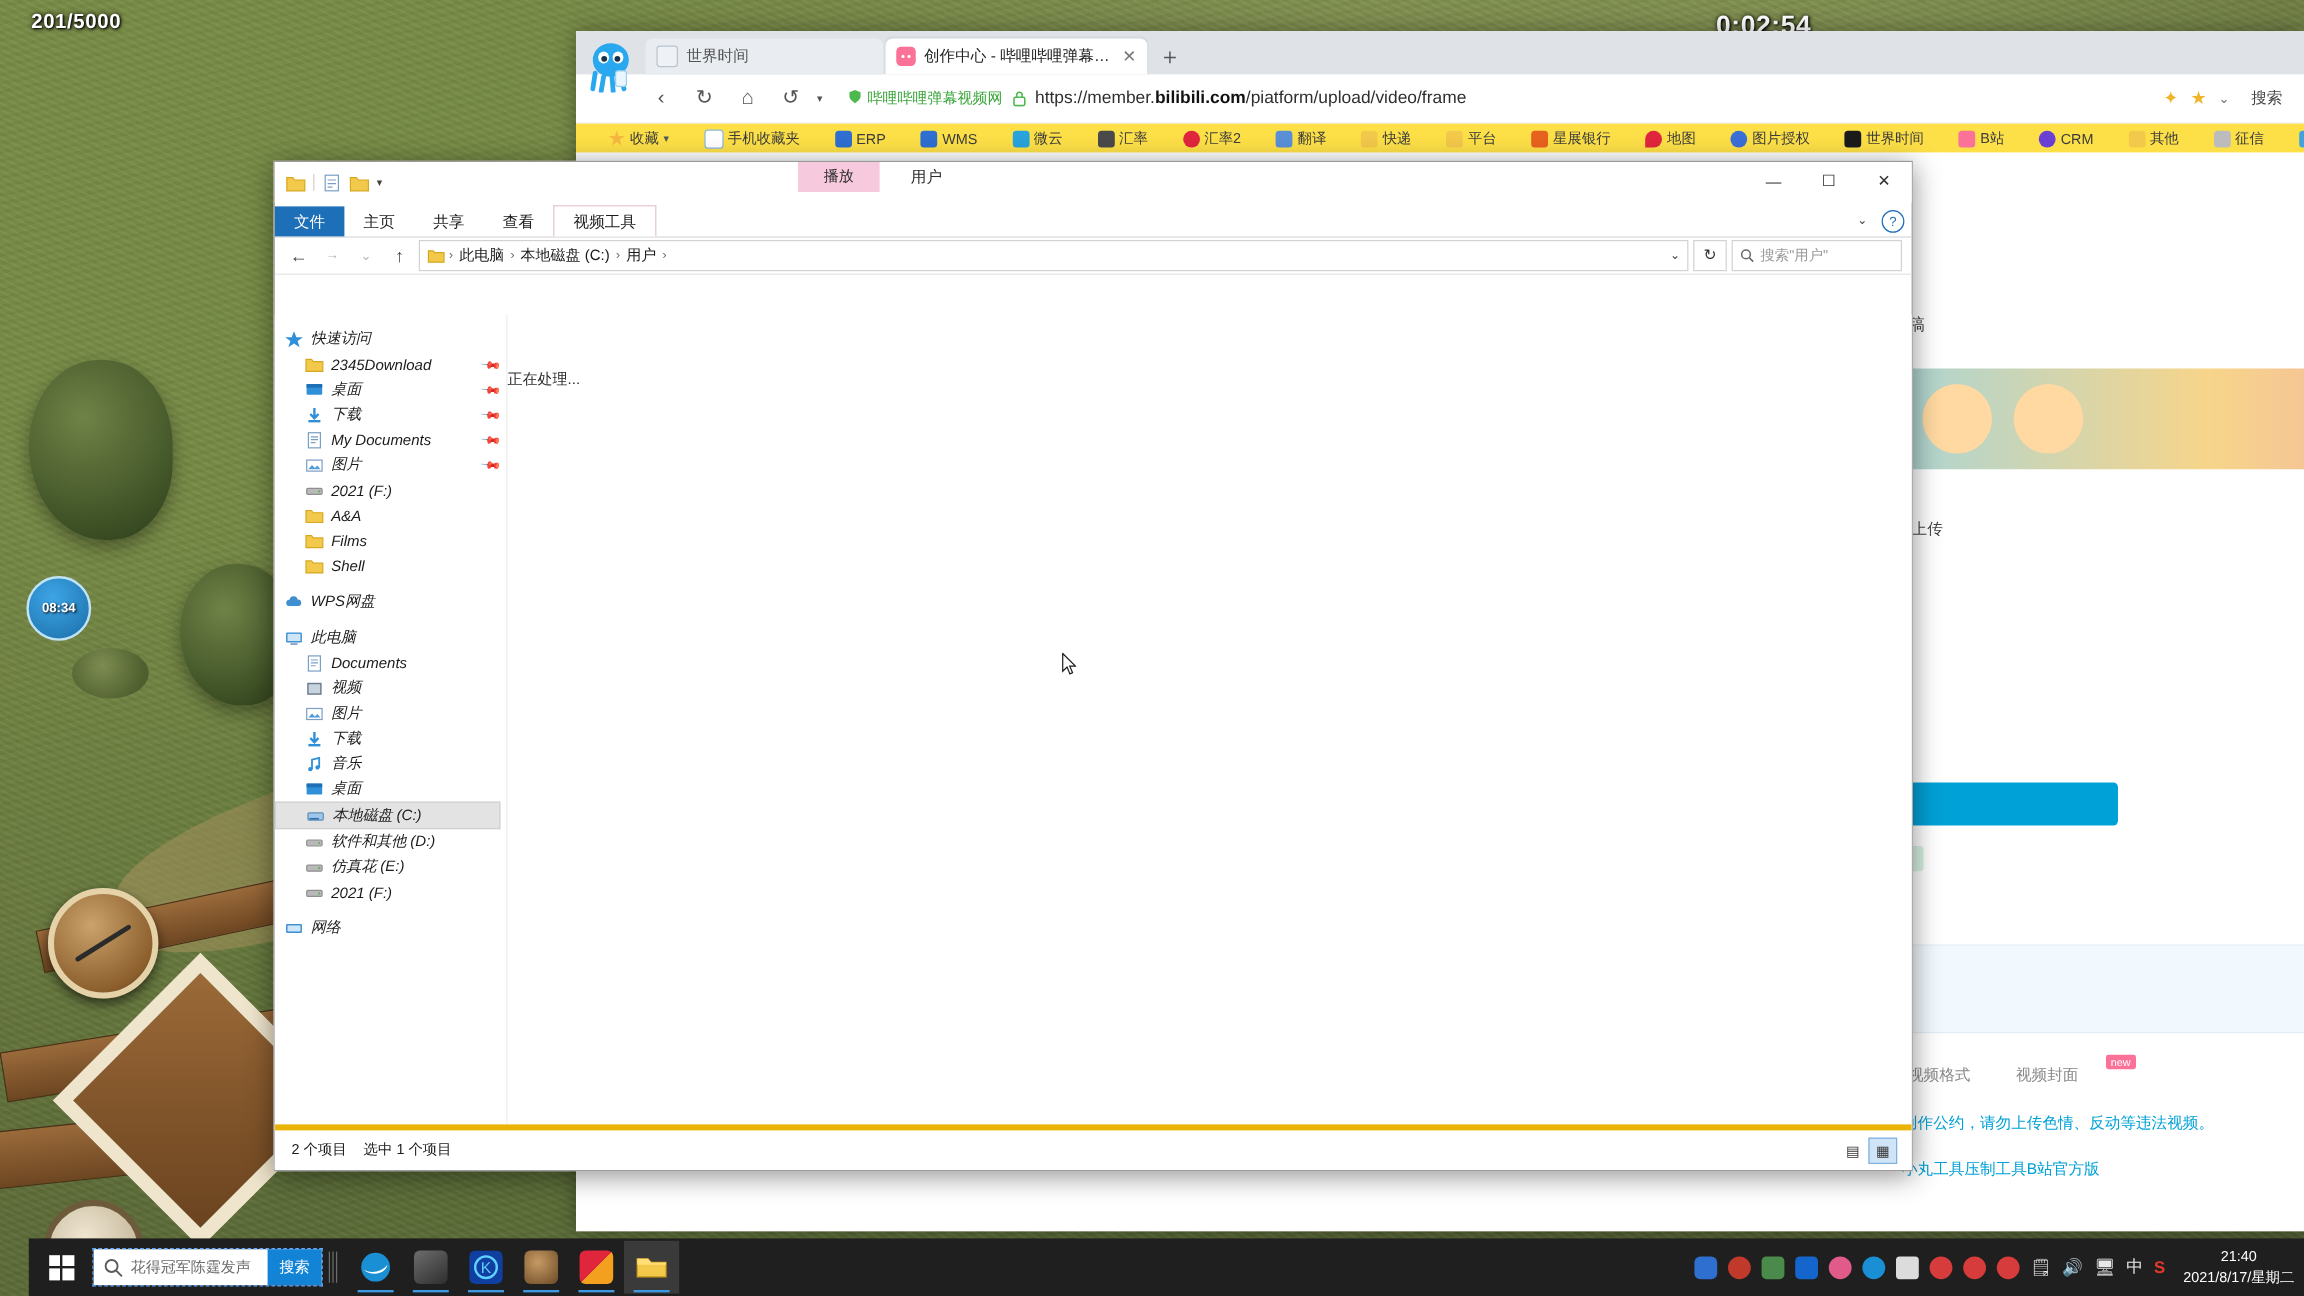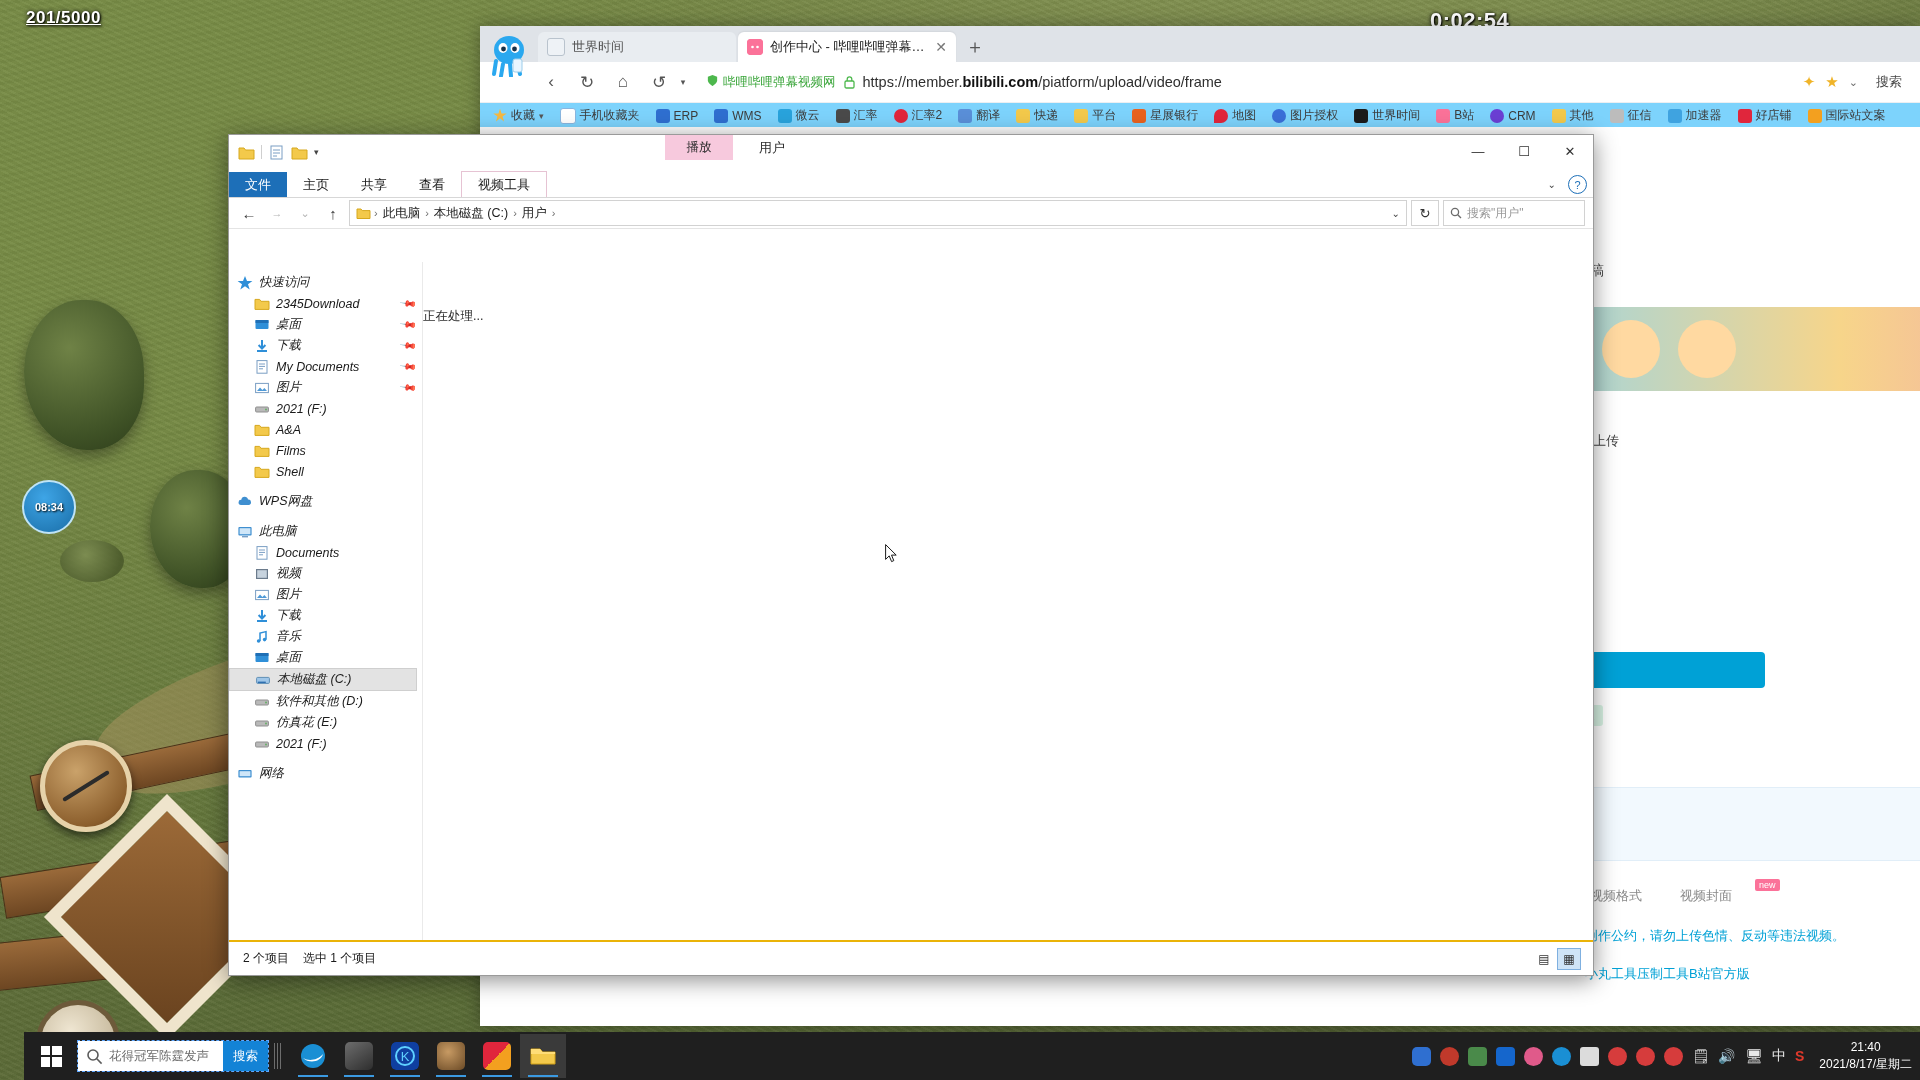--- a/index.html
+++ b/index.html
@@ -28,21 +28,21 @@
     background:radial-gradient(circle at 40% 35%, #7d8d52, #4b5a2b 75%);opacity:.9;}
   .path-strip{position:absolute;background:linear-gradient(90deg,#a8955f,#8d7c4c);opacity:.55;border-radius:40%;}
   
   #wood-structure{position:absolute;left:0;bottom:60px;width:470px;height:300px;}
   #wood-structure .plank{position:absolute;background:linear-gradient(180deg,#9a6a3a,#6d4622);border:1px solid #4d3017;}
   #wood-structure .diamond{position:absolute;width:150px;height:150px;border:12px solid #efe4cc;
      transform:rotate(45deg);background:linear-gradient(135deg,#9c6a38,#6a431f);}
   
   .hud{position:absolute;color:#fff;text-shadow:0 0 4px rgba(0,0,0,.95),1px 1px 2px #000;
        font-weight:bold;letter-spacing:.5px;}
-  #hud-capacity{left:26px;top:8px;font-size:17px;text-decoration:underline;}
+  #hud-capacity{left:26px;top:8px;font-size:17px;}
   #hud-timer{left:1430px;top:8px;font-size:22px;}
   #hud-clock-badge{position:absolute;left:22px;top:480px;width:50px;height:50px;border-radius:50%;
     background:radial-gradient(circle at 40% 32%,#3ea5e6,#1a6ea8);
     border:2px solid #bfe4f7;display:flex;align-items:center;justify-content:center;
     color:#fff;font-size:11px;font-weight:bold;text-shadow:1px 1px 2px #000;}
   #hud-compass{position:absolute;left:40px;top:740px;width:82px;height:82px;border-radius:50%;
     background:radial-gradient(circle at 38% 32%,#caa26a,#8c5f2d 72%,#5d3c17);
     border:5px solid #e6d2a9;box-shadow:0 4px 10px rgba(0,0,0,.6);
     display:flex;align-items:center;justify-content:center;}
   #hud-compass .needle{width:54px;height:4px;background:#2b2b2b;transform:rotate(-32deg);border-radius:2px;}
@@ -70,21 +70,21 @@
   .nav-btn{width:26px;height:26px;display:flex;align-items:center;justify-content:center;
            color:#555;font-size:17px;}
   #omnibox{flex:1;height:27px;display:flex;align-items:center;gap:7px;font-size:14.5px;color:#333;margin-right:8px;}
   #site-badge{display:flex;align-items:flex-start;gap:4px;font-size:12.5px;color:#3aa53a;white-space:nowrap;}
   #lock-icon{width:13px;height:13px;}
   #omnibox-url{color:#2f2f2f;font-size:14.5px;white-space:nowrap;}
   #omnibox-url b{font-weight:700;color:#111;}
   .tb-right{display:flex;align-items:center;gap:10px;padding-right:10px;}
   .tb-right .ic{font-size:15px;color:#6b6b6b;}
   #search-pill{font-size:13px;color:#444;border:0;padding:2px 8px;}
-  #bookmarks{height:25px;background:#7dd3fc;display:flex;align-items:center;gap:6px;padding-left:8px;
+  #bookmarks{height:25px;background:#fde047;display:flex;align-items:center;gap:19px;padding-left:22px;
              font-size:12px;color:#3c3c3c;border-bottom:1px solid #e7eaee;overflow:hidden;}
   .bm{display:flex;align-items:center;gap:4px;padding:2px 5px;white-space:nowrap;border-radius:3px;}
   .bm .bmi{width:14px;height:14px;border-radius:3px;flex:0 0 14px;display:block;}
   .bm .cap{font-size:12px;}
   #page-content{position:absolute;left:0;right:0;top:101px;bottom:0;background:#fff;overflow:hidden;}
   .pg-text{position:absolute;font-size:13px;color:#444;}
   #banner{position:absolute;left:1000px;top:180px;width:600px;height:84px;border-radius:6px;
      background:linear-gradient(90deg,#8fd5f0,#f7d58a 60%,#f2a9a9);display:flex;align-items:center;}
   #banner .big{font-size:30px;font-weight:bold;color:#14477a;margin-left:14px;
      -webkit-text-stroke:1px #fff;}
@@ -135,21 +135,21 @@
   .nav-row{height:21px;display:flex;align-items:center;gap:6px;font-size:12.5px;color:#1b1b1b;
            padding-left:8px;white-space:nowrap;font-style:italic;}
   .nav-row.sel{background:#e3e3e3;border:1px solid #cfcfcf;margin-right:5px;}
   .nav-row .ni{width:16px;height:16px;flex:0 0 16px;display:block;}
   .nav-row .pin{margin-left:auto;margin-right:8px;font-size:10px;color:#777;transform:rotate(45deg);}
   .ind2{padding-left:25px;}
   .navgap{height:9px;}
   #ex-content{flex:1;position:relative;background:#fff;}
   #ex-status-text{position:absolute;left:0;right:0;top:46px;text-align:left;font-size:12.5px;color:#2b2b2b;}
   #mouse-cursor{position:absolute;left:462px;top:282px;width:12px;height:19px;z-index:50;}
-  #ex-statusbar{position:absolute;left:0;right:0;bottom:0;height:33px;border-top:2px solid #eab308;
+  #ex-statusbar{position:absolute;left:0;right:0;bottom:0;height:33px;border-top:5px solid #eab308;
      display:flex;align-items:center;font-size:12px;color:#1b1b1b;background:#fff;}
   #ex-statusbar .sb{padding-left:14px;}
   #ex-view-btns{margin-left:auto;display:flex;align-items:center;gap:2px;padding-right:12px;}
   .viewbtn{width:22px;height:20px;display:flex;align-items:center;justify-content:center;color:#333;}
   .viewbtn.active{background:#cfe4f7;border:1px solid #7fb0e0;}
 
   
   #taskbar{position:absolute;left:0;bottom:0;width:1920px;height:48px;background:#1f1f1f;display:flex;align-items:center;margin-left:24px;}
   #start-btn{width:54px;height:48px;display:flex;align-items:center;justify-content:center;}
   #start-btn .w{width:21px;height:21px;display:grid;grid-template-columns:1fr 1fr;grid-template-rows:1fr 1fr;gap:2.5px;}

